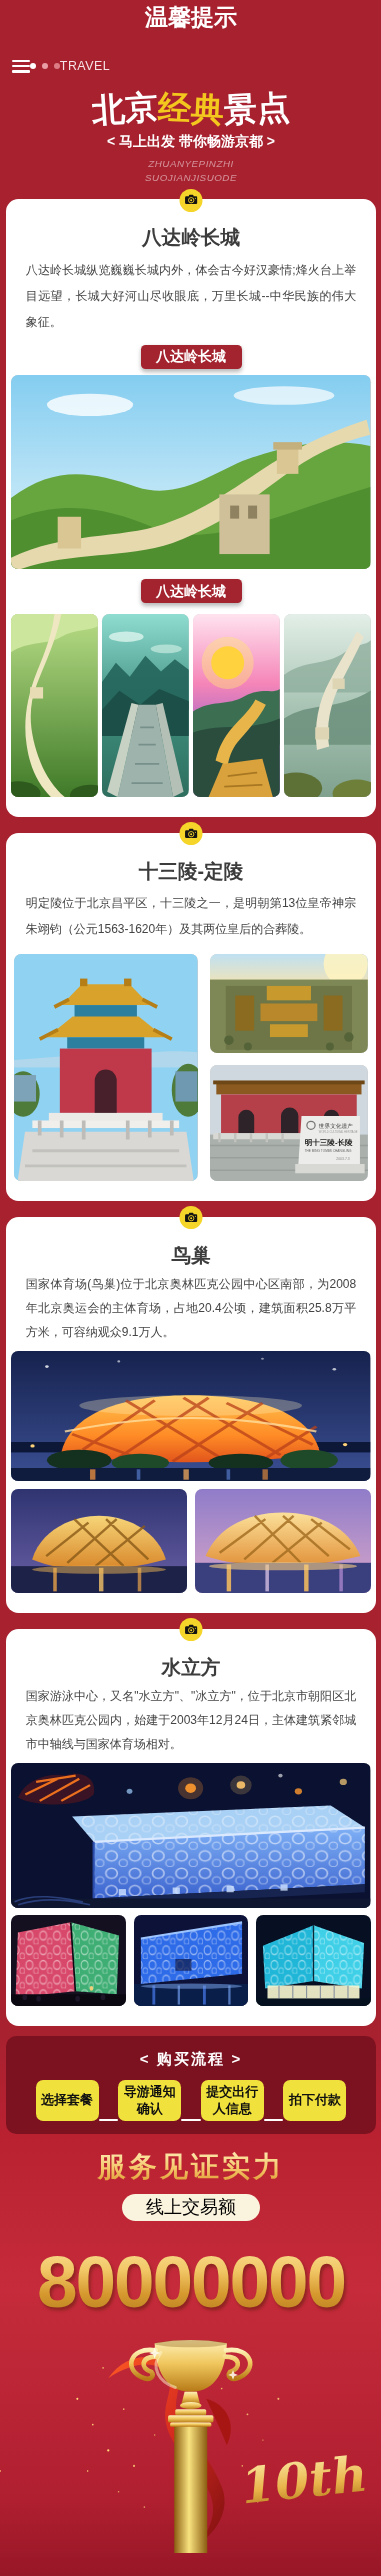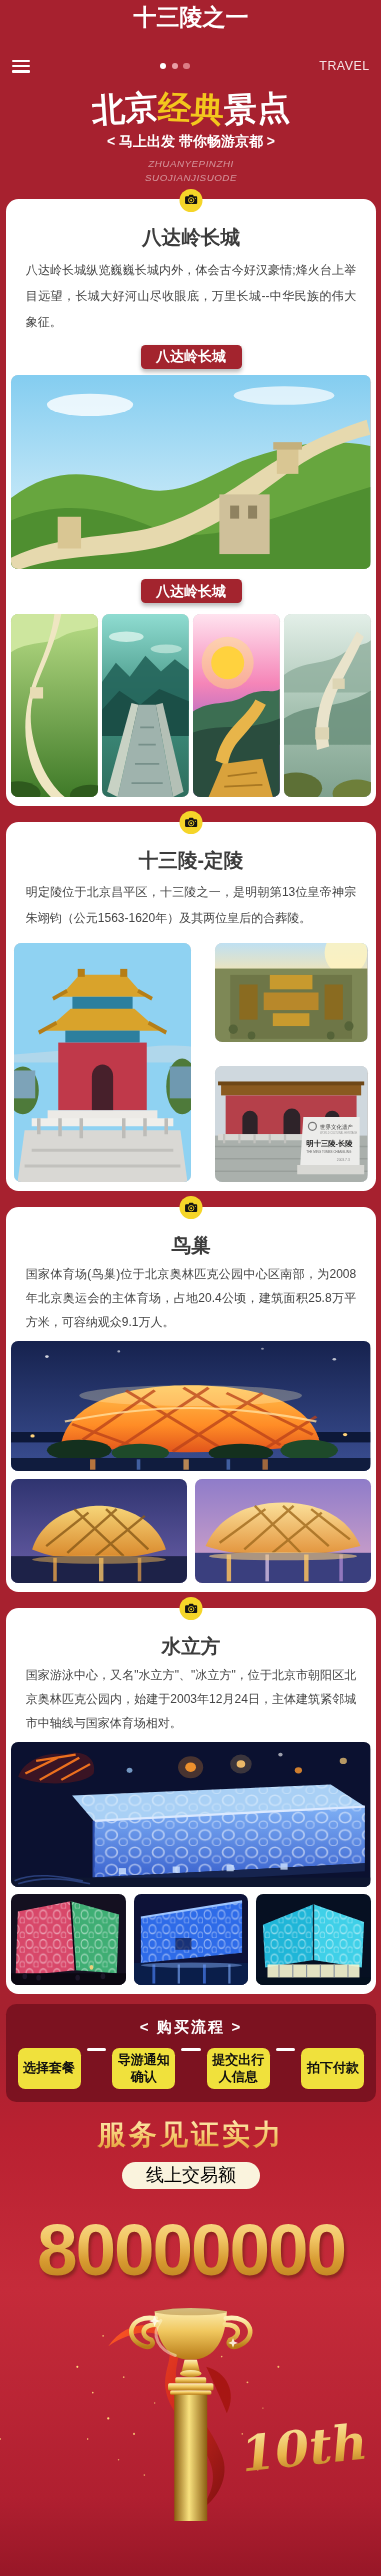--- a/index.html
+++ b/index.html
@@ -4,63 +4,63 @@
 <style>
   html,body{margin:0;padding:0;}
   body{font-family:"Liberation Sans","DejaVu Sans",sans-serif;}
   .page{position:relative;width:382px;height:2602px;overflow:hidden;margin:0 auto;
     background:linear-gradient(180deg,#a7212f 0%,#a7212f 78%,#b92131 82%,#c52b3a 88%,#b01f30 96%,#8f1424 100%);}
   
   .tips-title{margin:0;padding-top:3.1px;text-align:center;color:#fff;font-size:23px;font-weight:bold;line-height:28px;position:relative;z-index:2;}
   .tips-title span{background:#a7212f;padding:0 9.3px;}
   .tips-box{margin:-8.2px 9.3px 0;border:1px solid rgba(255,226,226,.85);border-radius:9.3px;padding:28px 20.6px 10.3px;box-sizing:border-box;height:117px;}
   .tips-box p{margin:0;color:#fff;font-size:12px;line-height:27px;text-align:justify;}
-  .tips-footer{margin:26px 12.4px 0;height:18.5px;display:flex;align-items:center;justify-content:space-between;}
+  .tips-footer{margin:26px 12.4px 0;height:18.5px;display:flex;align-items:center;}
   .hamburger{display:inline-flex;flex-direction:column;gap:3.1px;width:17.5px;cursor:pointer;}
   .hamburger i{display:block;height:2.1px;background:#fff;border-radius:1px;}
   .dots{display:inline-flex;gap:5.7px;align-items:center;}
   .dots i{width:6.2px;height:6.2px;border-radius:50%;display:inline-block;}
   .dots .d1{background:#ffffff;}
   .dots .d2{background:rgba(255,200,205,.75);}
   .dots .d3{background:rgba(255,185,192,.6);}
   .travel{color:#f6e3e5;font-size:12.4px;letter-spacing:0.5px;}
   
   .hero{text-align:center;}
   .hero-title{margin:15.5px 0 0;font-size:33px;line-height:36px;font-weight:900;color:#fff;}
   .hero-title span{display:inline-block;}
   .hero-title .p1{transform:rotate(-4deg);}
   .hero-title .p2{color:#f3c71d;transform:rotate(3deg);}
   .hero-title .p3{transform:rotate(-3deg);}
   .hero-sub{margin:5.2px 0 0;color:#fff;font-size:14px;font-weight:bold;line-height:18.5px;text-align:center;}
   .hero-tag{margin:6.2px 0 0;color:rgba(255,255,255,.5);font-style:italic;font-size:9.8px;line-height:14px;letter-spacing:0.5px;}
   
-  .card{position:relative;margin:14.4px 6.2px 0;background:#fff;border-radius:12.4px;padding-bottom:9px;}
+  .card{position:relative;margin:14.4px 6.2px 0;background:#fff;border-radius:12.4px;padding-bottom:20px;}
   .card + .card{margin-top:15.5px;}
   .cam{position:absolute;top:-10.8px;left:50%;transform:translateX(-50%);width:23px;height:23px;border-radius:50%;
     background:#f5d529;display:flex;align-items:center;justify-content:center;z-index:3;}
   .cam svg{width:13.4px;height:11.3px;display:block;}
   .card h3{margin:0;padding-top:26px;text-align:center;color:#3c3c3c;font-size:19.6px;line-height:24px;font-weight:bold;}
   .card .desc{margin:7.2px 19.6px 0;color:#454545;font-size:12px;line-height:26px;text-align:justify;}
   .card .desc.tight{line-height:24px;margin-top:5.2px;}
   .rbadge{display:block;width:max-content;margin:10.3px auto 0;background:#a3242e;color:#fff;font-size:14px;font-weight:bold;
     padding:3.6px 15.5px;border-radius:4.6px;box-shadow:0 2.1px 4.1px rgba(0,0,0,.28);line-height:16.5px;}
   .photo{border-radius:7.2px;overflow:hidden;background:#ccc;}
   .photo svg{width:100%;height:100%;display:block;}
   .photo-main{margin:6.2px 5.2px 0;height:194px;}
   .prow4{display:grid;grid-template-columns:repeat(4,1fr);gap:4.1px;margin:11.3px 5.2px 0;height:183px;}
-  .grid2{display:grid;grid-template-columns:1fr .86fr;grid-template-rows:99px 116px;gap:24px;margin:12.4px 8.2px 0;}
+  .grid2{display:grid;grid-template-columns:1fr .86fr;grid-template-rows:99px 116px;gap:12px;margin:12.4px 8.2px 0;}
   .grid2 .tall{grid-row:1/3;}
   .photo-main3{margin:7.2px 5.2px 0;height:130px;}
   .prow2{display:grid;grid-template-columns:1fr 1fr;gap:7.2px;margin:8.2px 5.2px 0;height:104px;}
   .photo-main4{margin:7.2px 5.2px 0;height:145px;}
   .prow3{display:grid;grid-template-columns:repeat(3,1fr);gap:7.2px;margin:7.2px 5.2px 0;height:91px;}
   
   .panel{margin:9.3px 6.2px 0;background:#7c1220;border-radius:10.3px;padding:11.3px 7.2px 13.4px;}
   .panel h4{margin:0;text-align:center;color:#fff;font-size:15px;line-height:23px;font-weight:bold;letter-spacing:2.1px;}
-  .steps{display:flex;align-items:flex-start;justify-content:center;gap:6px;margin-top:10.3px;}
+  .steps{display:flex;align-items:flex-end;justify-content:center;gap:0;margin-top:10.3px;}
   .step{background:#f0e13c;border-radius:7.2px;width:63px;min-height:41px;padding:2.1px 2.1px;box-sizing:border-box;
     display:flex;align-items:center;justify-content:center;text-align:center;color:#101010;font-size:13px;font-weight:bold;line-height:1.3;}
   .dash{width:19.6px;height:2.6px;background:#fff;border-radius:1.5px;flex:none;}
   
   .foot-headline{margin:15.5px 0 0;text-align:center;font-size:28px;line-height:33px;font-weight:900;letter-spacing:3.1px;
     background:linear-gradient(180deg,#fdeab4 0%,#f5c96b 55%,#e09a35 100%);-webkit-background-clip:text;background-clip:text;color:transparent;}
   .pill-wrap{text-align:center;margin-top:11.3px;}
   .pill{display:inline-block;background:#faf3dd;border-radius:20.6px;padding:4.1px 24px;color:#000000;font-size:18px;font-weight:normal;line-height:18.5px;}
   .amount{margin:12.4px 0 0;text-align:center;font-size:73px;line-height:98px;font-weight:800;letter-spacing:-2.1px;
     background:linear-gradient(180deg,#fce9a8 0%,#f2c766 38%,#d6992f 62%,#a86f15 100%);-webkit-background-clip:text;background-clip:text;color:transparent;
@@ -70,21 +70,21 @@
   .tenth{position:absolute;left:241px;top:117px;font-family:"DejaVu Serif","Liberation Serif",serif;font-style:italic;font-size:49px;line-height:52px;font-weight:bold;
     background:linear-gradient(180deg,#fbe9a4 0%,#e9b44a 60%,#b4791c 100%);-webkit-background-clip:text;background-clip:text;color:transparent;
     text-shadow:none;transform:rotate(-6deg);}
 </style>
 </head>
 <body>
 
 <div class="page">
 
   <section>
-    <h1 class="tips-title"><span>十三陵之一</span></h1>
+    <h1 class="tips-title"><span>温馨提示</span></h1>
     <div class="tips-footer">
       <span class="hamburger">
           <i></i>
           <i></i>
           <i></i>
         </span>
       <span class="dots">
           <i class="d1"></i>
           <i class="d2"></i>
           <i class="d3"></i>

